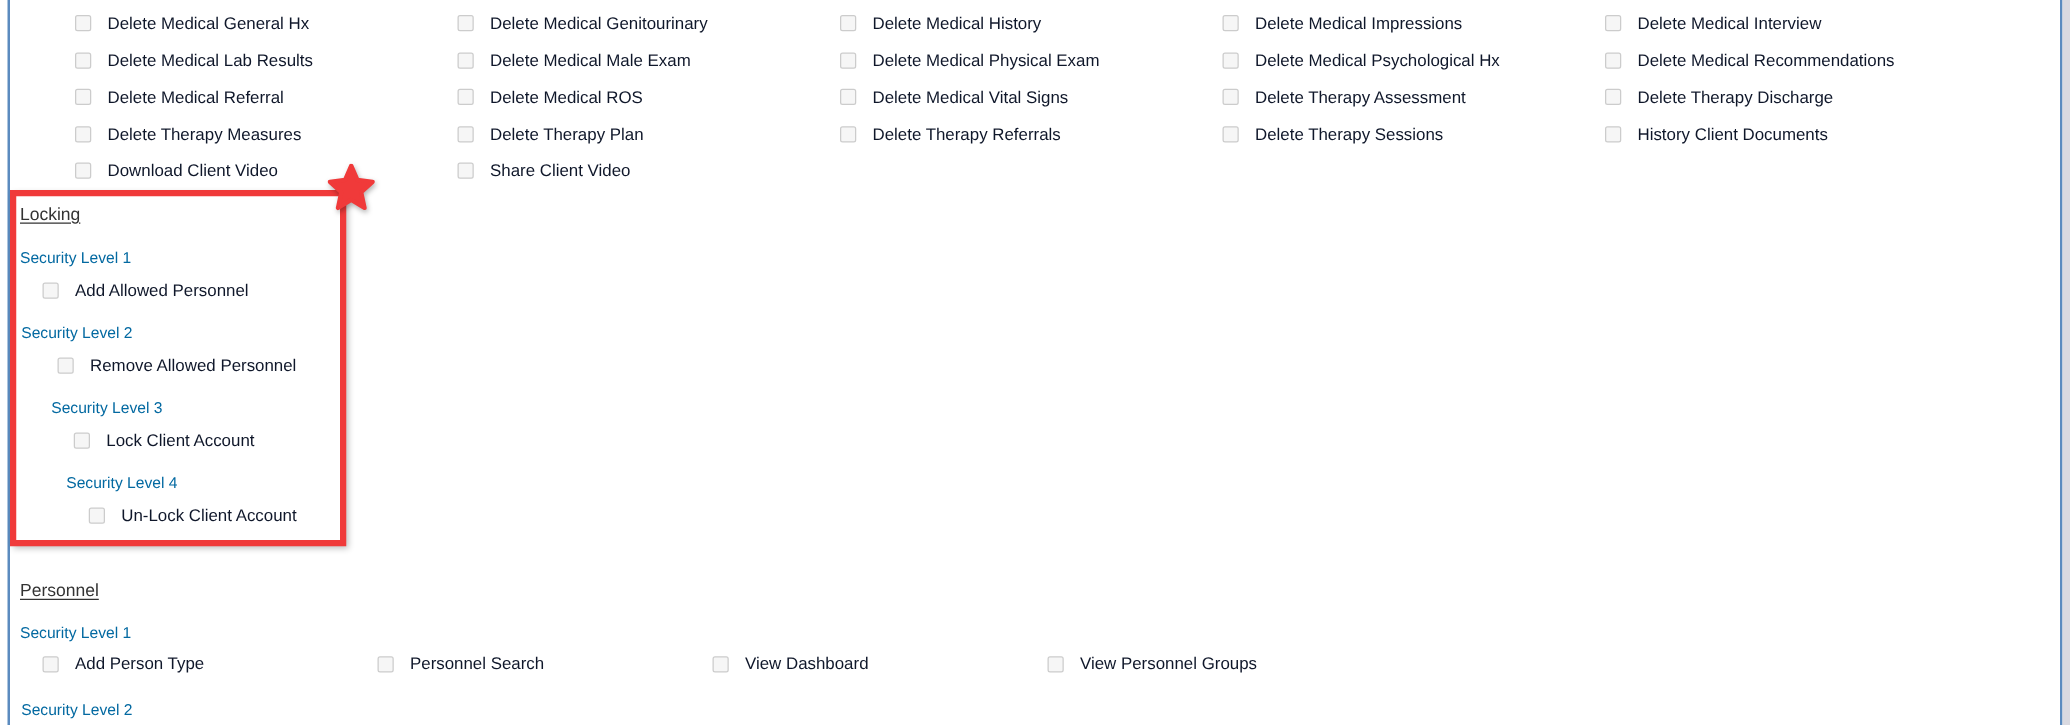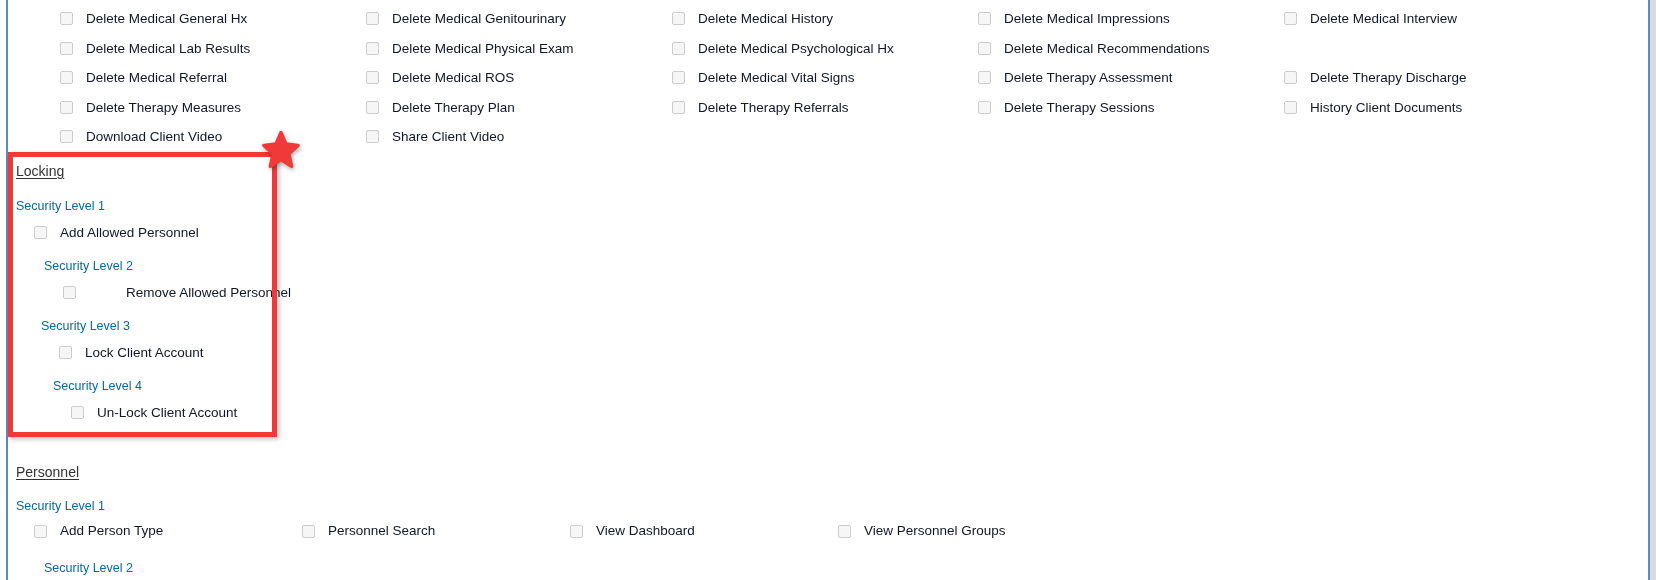--- a/index.html
+++ b/index.html
@@ -101,25 +101,25 @@
   .lock-level .level-title { margin-bottom: 6px; }
   .lock-item {
     display: flex;
     align-items: flex-end;
     height: 20px;
   }
   .lock-item .perm-label { font-size: 13.5px; }
 
   
   .ind-0 { margin-left: 0px; }
-  .ind-1 { margin-left: 28px; }
+  .ind-1 { margin-left: 1px; }
   .ind-2 { margin-left: 25px; }
   .ind-3 { margin-left: 37px; }
   .lvl-item-ind-0 { margin-left: 18px; }
-  .lvl-item-ind-1 { margin-left: 47px; gap: 37px; }
+  .lvl-item-ind-1 { margin-left: 30px; }
   .lvl-item-ind-2 { margin-left: 43px; }
   .lvl-item-ind-3 { margin-left: 55px; }
 
   
   #callout-box {
     position: absolute;
     left: 8px;
     top: 152px;
     width: 269px;
     height: 285px;
@@ -191,20 +191,24 @@
         </div>
         <div class="perm-cell">
           <span class="cbox"></span>
           <span class="perm-label">Delete Medical Interview</span>
         </div>
       </div>
       <div class="perm-row">
         <div class="perm-cell">
           <span class="cbox"></span>
           <span class="perm-label">Delete Medical Lab Results</span>
+        </div>
+        <div class="perm-cell">
+          <span class="cbox"></span>
+          <span class="perm-label">Delete Medical Male Exam</span>
         </div>
         <div class="perm-cell">
           <span class="cbox"></span>
           <span class="perm-label">Delete Medical Physical Exam</span>
         </div>
         <div class="perm-cell">
           <span class="cbox"></span>
           <span class="perm-label">Delete Medical Psychological Hx</span>
         </div>
         <div class="perm-cell">

